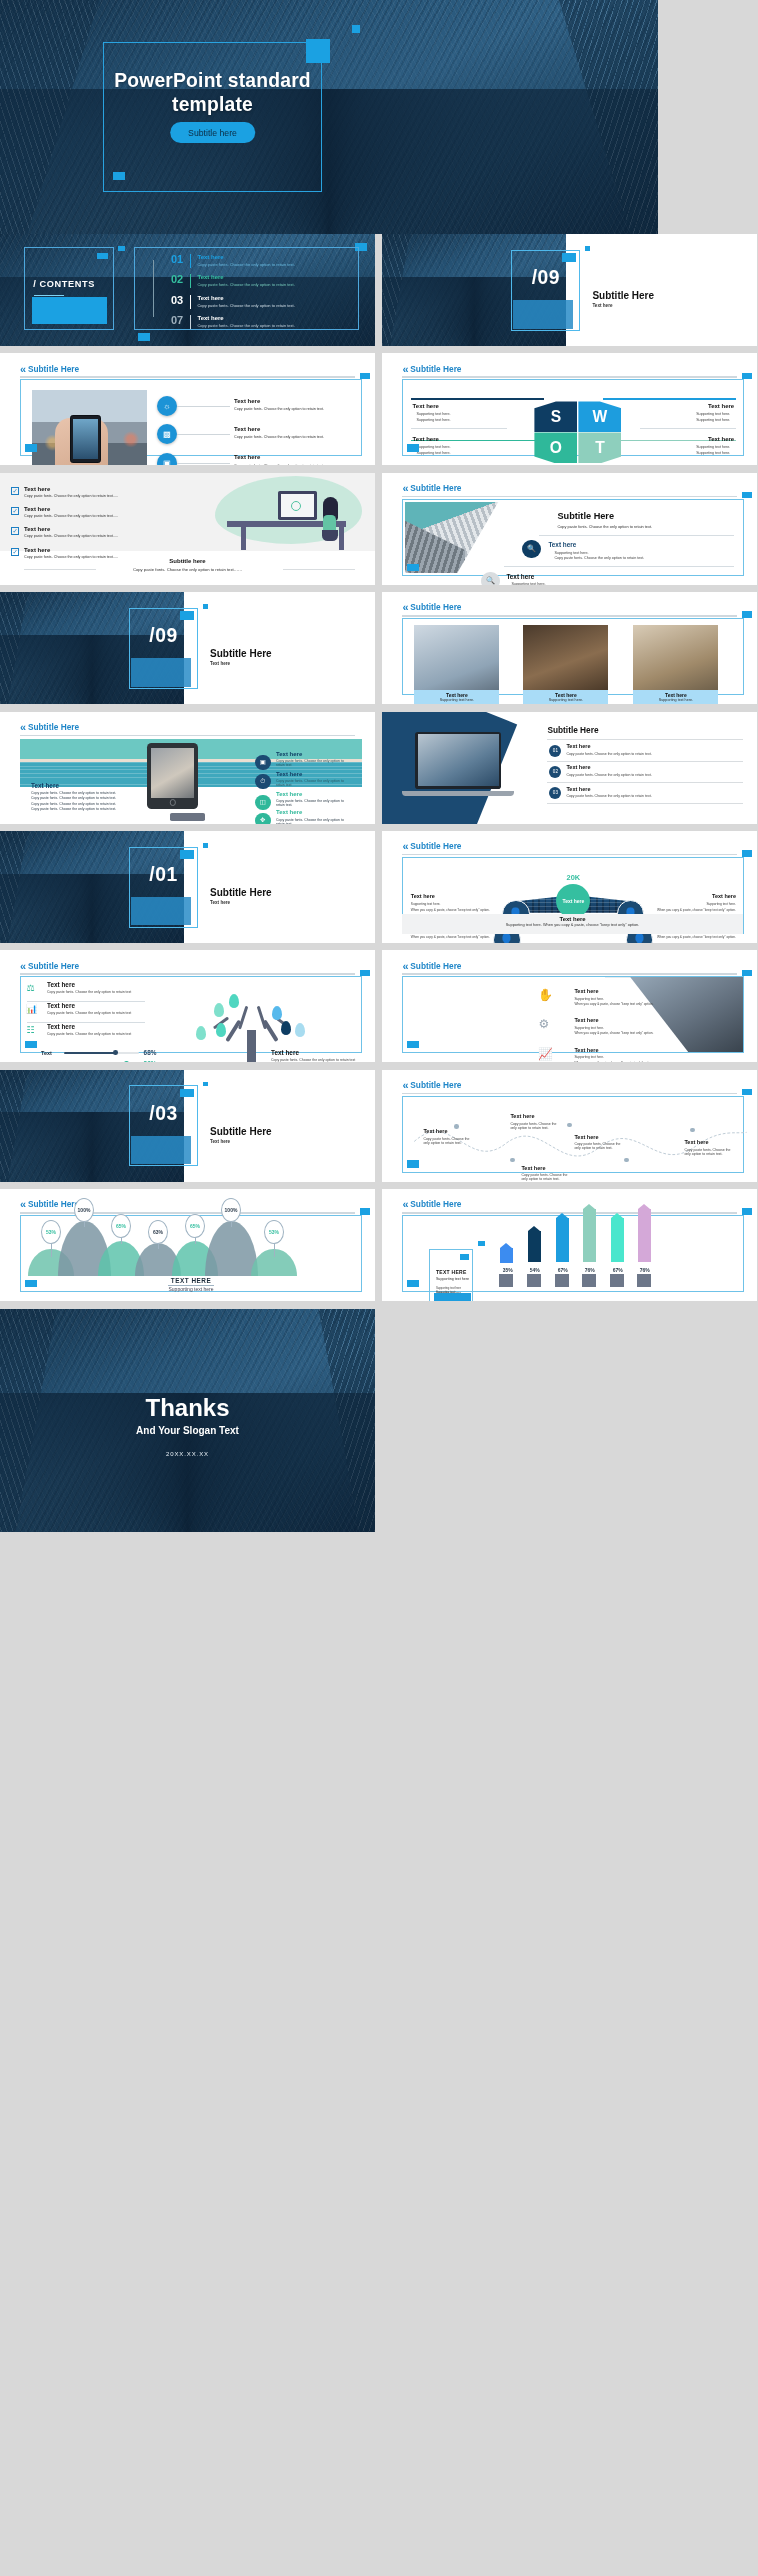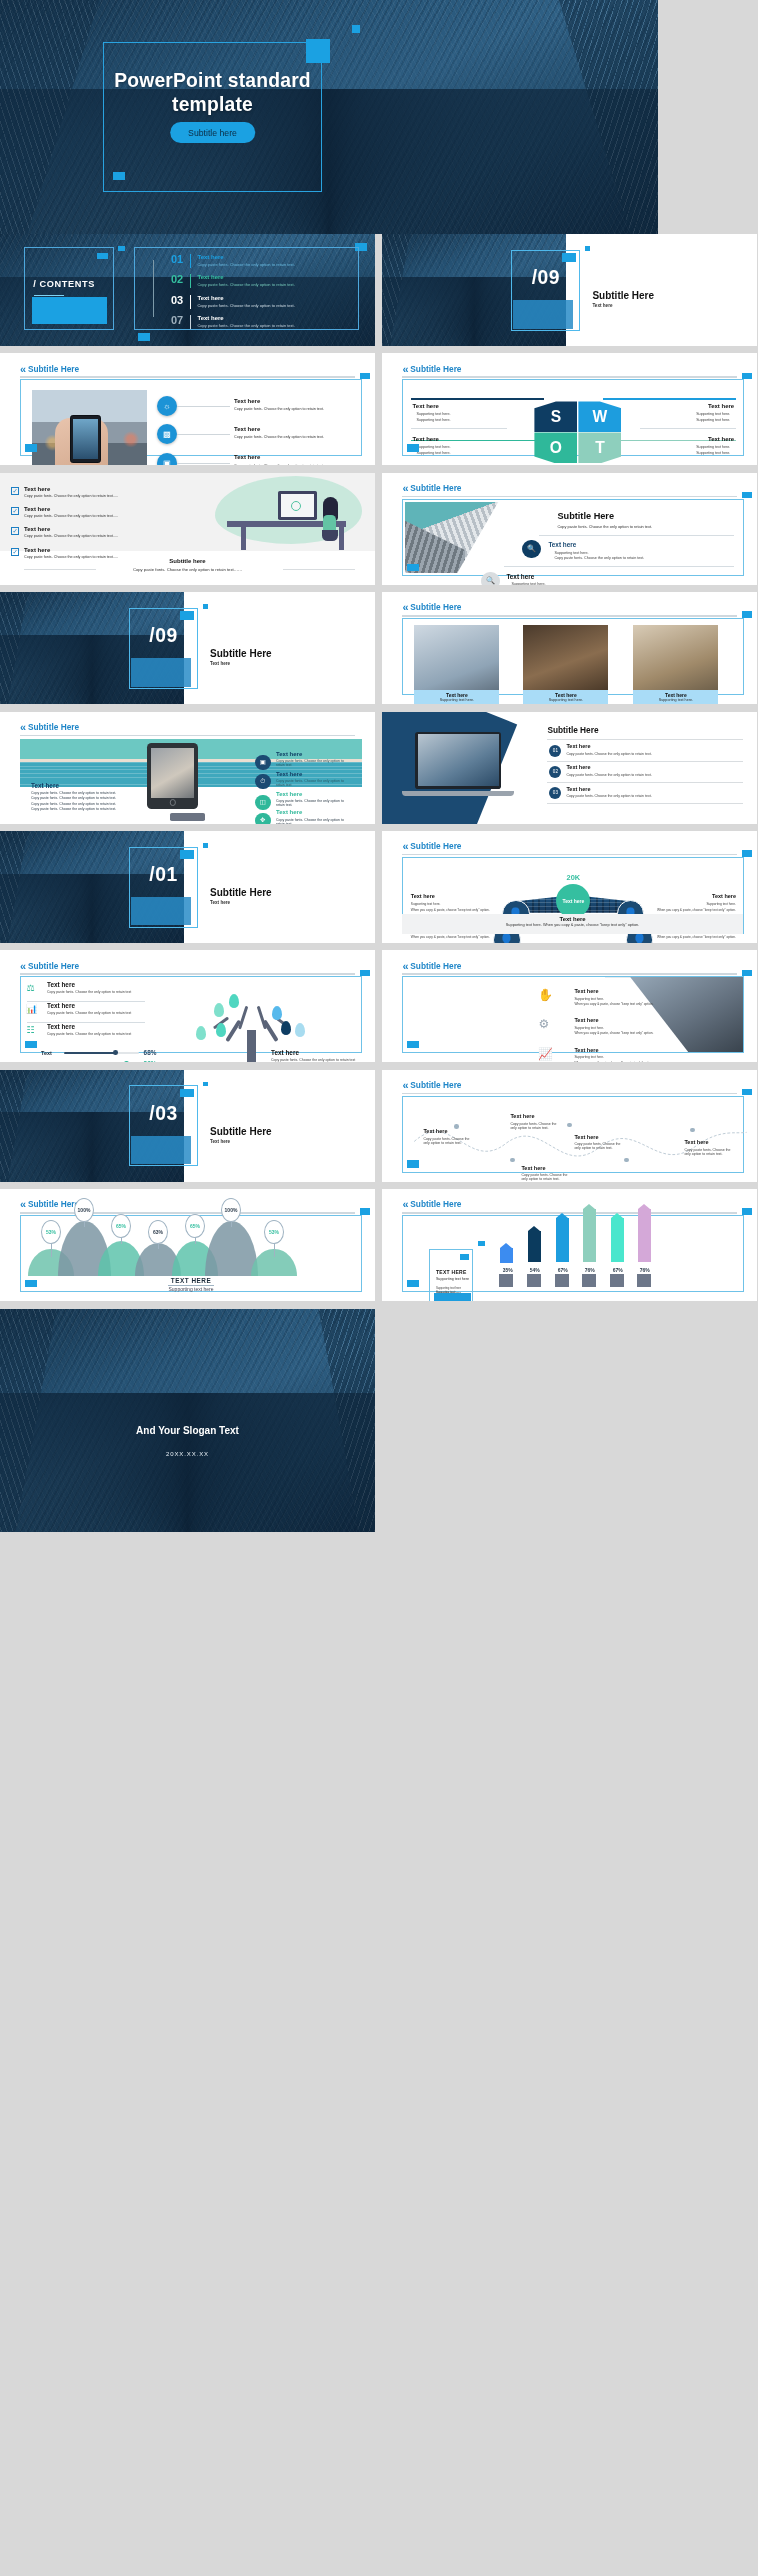--- a/index.html
+++ b/index.html
@@ -889,19 +889,20 @@
         <div class="bl-sq"></div>
       </div>
     </div>
   </div>
 
   <div class="full" style="background:#d8d8d8;">
     <div class="thanks-half">
       <div class="city"></div>
       <div class="tower-l"></div>
       <div class="tower-r"></div>
+      <div class="th-t">Thanks</div>
       <div class="th-s">And Your Slogan Text</div>
       <div class="th-d">20XX.XX.XX</div>
     </div>
   </div>
 
 </div>
 
 
 </body></html>

